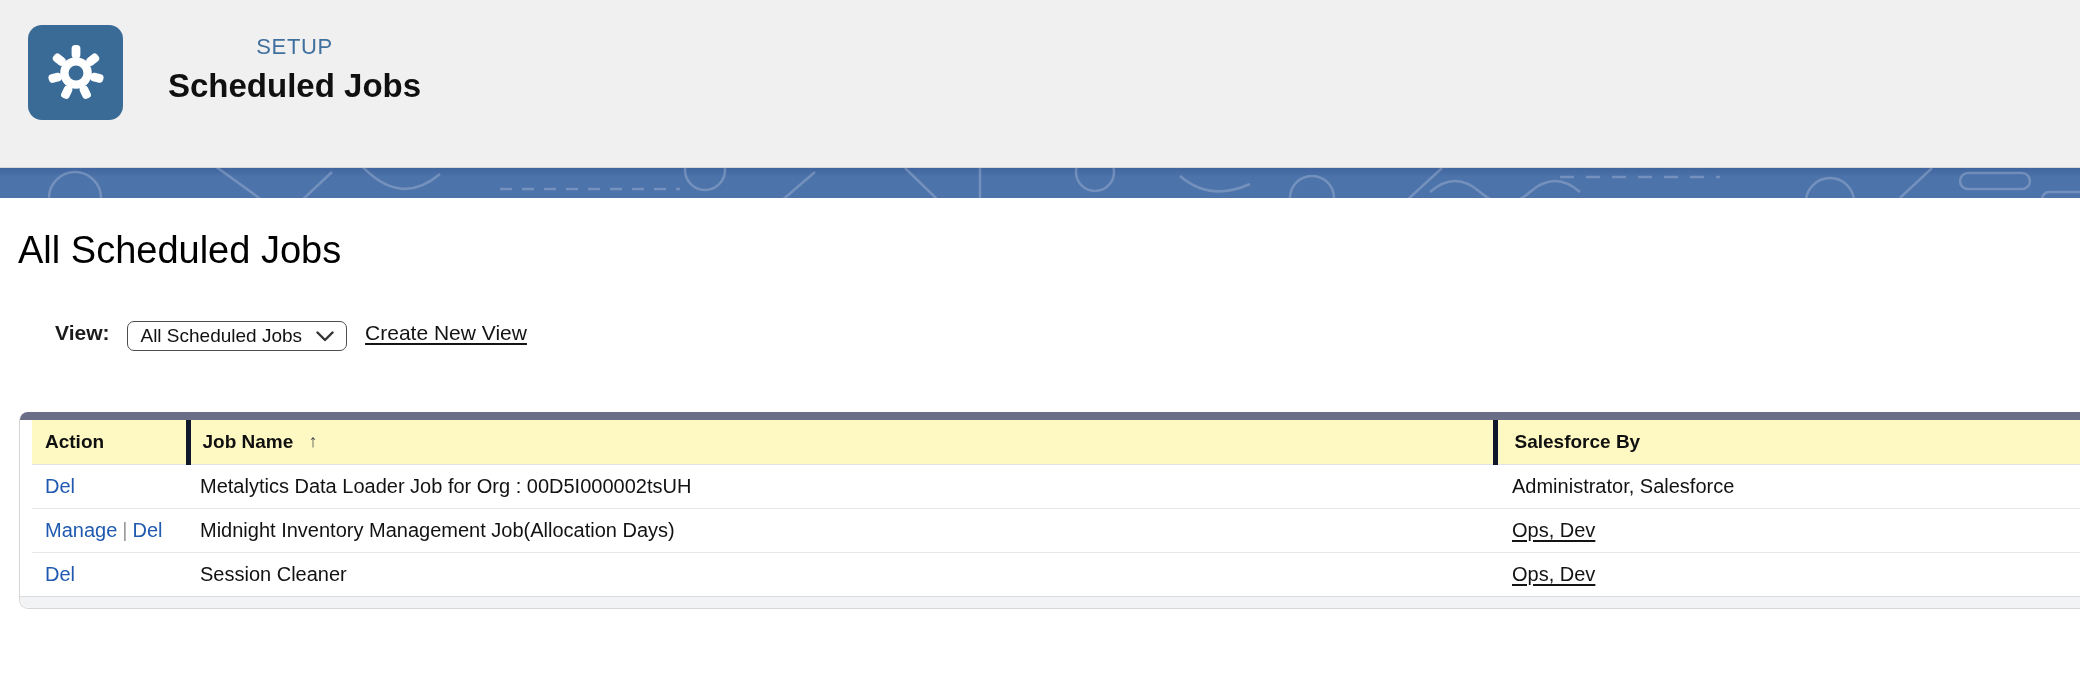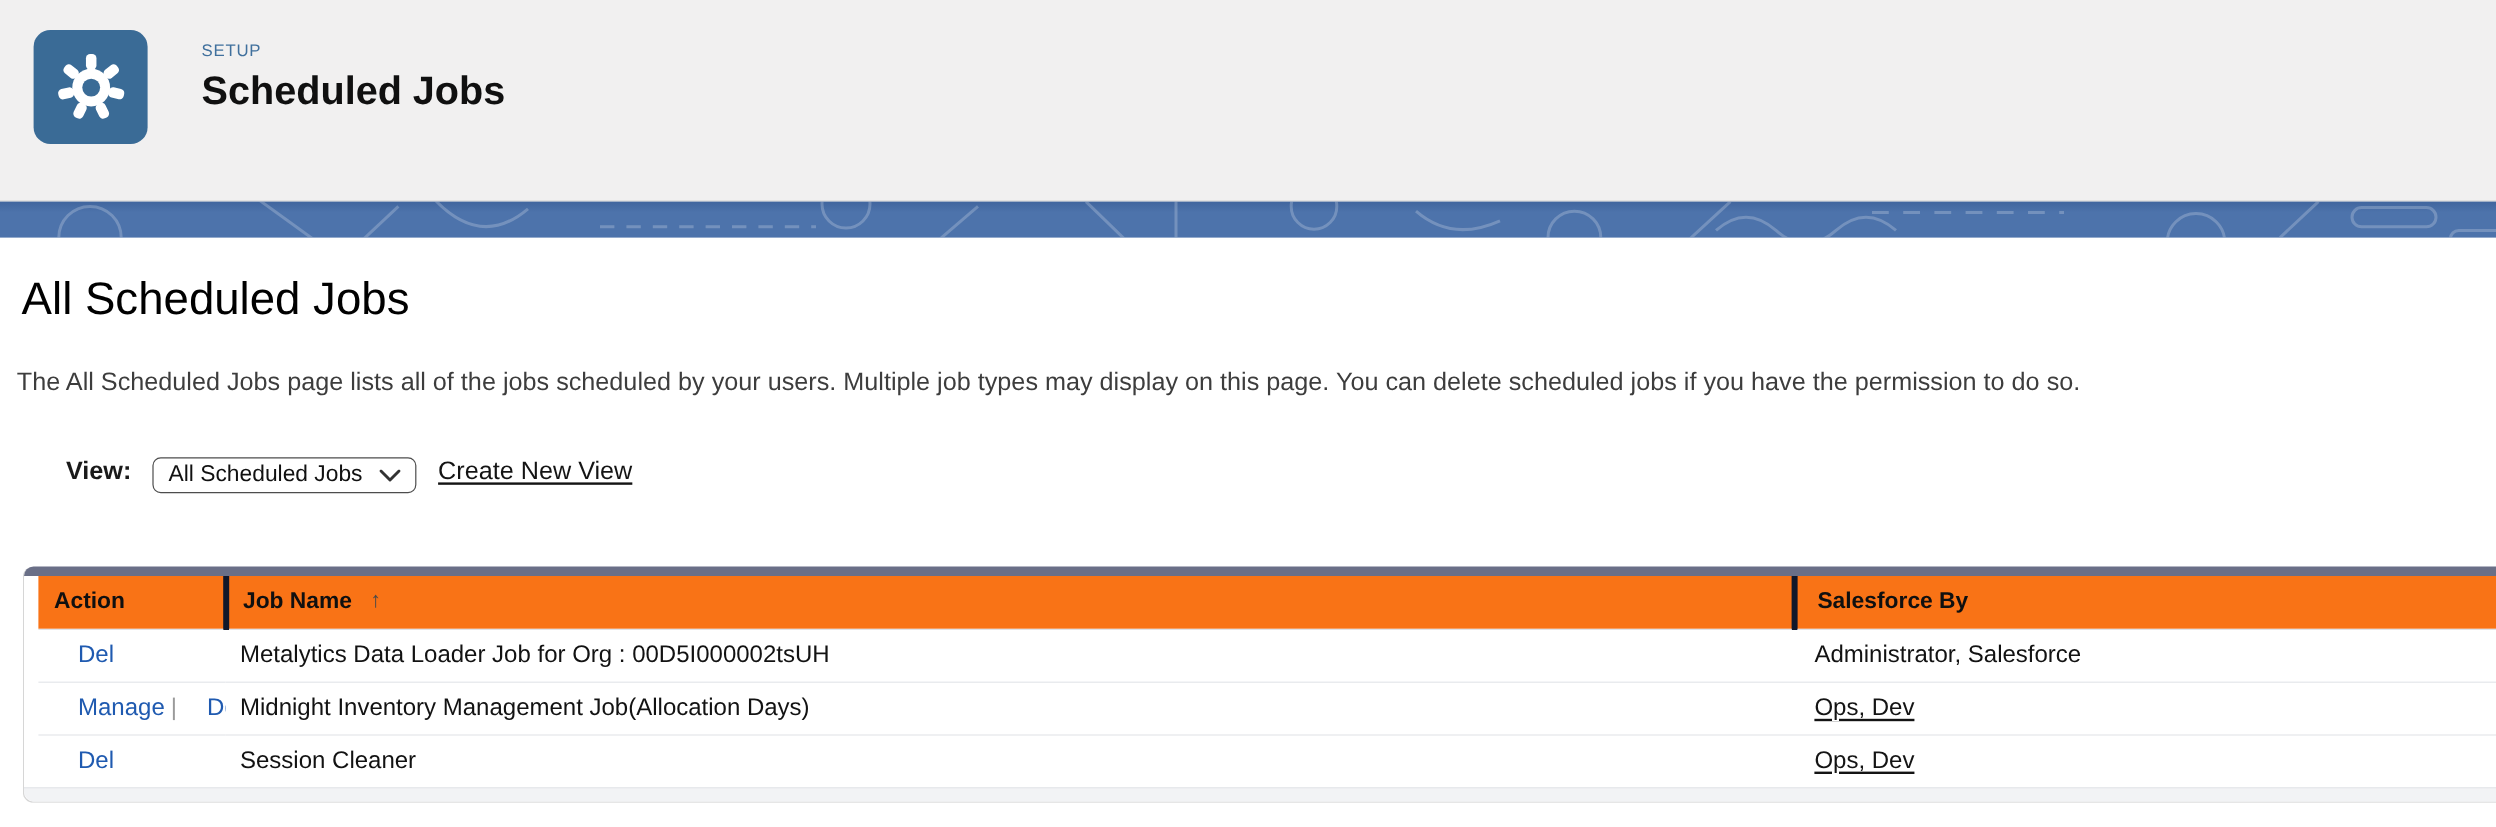--- a/index.html
+++ b/index.html
@@ -22,23 +22,24 @@
   .icon-tile {
     width: 95px; height: 95px;
     background: #3a6b96;
     border-radius: 14px;
     display: flex; align-items: center; justify-content: center;
     flex: 0 0 auto;
   }
   .header-titles { margin: 9px 0 0 45px; }
   .setup-label {
     color: #40709d;
-    font-size: 14px;
+    font-size: 22px;
     letter-spacing: 0.6px;
     font-weight: 400;
+    text-align: center;
   }
   .header-title {
     margin-top: 7px;
     font-size: 33px;
     font-weight: 700;
     color: #101010;
     text-align: right;
   }
 
   
@@ -111,21 +112,21 @@
   }
   .table-inner { padding-left: 12px; }
   table {
     width: 100%;
     border-collapse: collapse;
     table-layout: fixed;
   }
   col.c-action { width: 156px; }
   col.c-job { width: 1307px; }
   thead th {
-    background: #f97316;
+    background: #fef9c3;
     height: 44px;
     text-align: left;
     font-size: 19px;
     font-weight: 700;
     color: #101010;
     padding: 0 0 0 13px;
     border-bottom: 1px solid #dfe2e7;
     vertical-align: middle;
   }
   thead th + th { border-left: 5px solid #0f172a; }
@@ -145,21 +146,21 @@
     color: #121212;
     padding: 0 0 0 13px;
     border-bottom: 1px solid #e4e6ea;
     vertical-align: middle;
     white-space: nowrap;
     overflow: hidden;
   }
   tbody tr:last-child td { border-bottom: none; }
   td.job-cell { padding-left: 12px; }
   td.sub-cell { padding-left: 17px; }
-  .action-link { color: #1f5ab0; text-decoration: none; cursor: pointer; margin-left: 20px; }
+  .action-link { color: #1f5ab0; text-decoration: none; cursor: pointer; }
   .pipe { color: #9a9a9a; margin: 0 5px; }
   .person-link {
     color: #141414;
     text-decoration: underline;
     text-underline-offset: 3px;
     cursor: pointer;
   }
   .table-footer {
     height: 12px;
     background: #f2f3f5;
@@ -213,21 +214,20 @@
     <path d="M1560,9 h160" stroke-dasharray="14 12"></path>
     <circle cx="1830" cy="34" r="24"></circle>
     <path d="M1900,30 L1932,0"></path>
     <rect x="1960" y="5" width="70" height="16" rx="8"></rect>
     <rect x="2042" y="24" width="60" height="14" rx="7"></rect>
   </svg>
 </div>
 
 <main>
   <h2 class="page-heading">All Scheduled Jobs</h2>
-  <p class="page-desc">The All Scheduled Jobs page lists all of the jobs scheduled by your users. Multiple job types may display on this page. You can delete scheduled jobs if you have the permission to do so.</p>
 
   <div class="view-row">
     <span class="view-label">View:</span>
     <div class="view-select" role="listbox">
       <span>All Scheduled Jobs</span>
       <span class="chev">
         <svg width="18" height="11" viewBox="0 0 18 11">
             <polyline points="1.5,1.5 9,9 16.5,1.5" fill="none" stroke="#333" stroke-width="2.4" stroke-linecap="round" stroke-linejoin="round"></polyline>
           </svg>
       </span>

